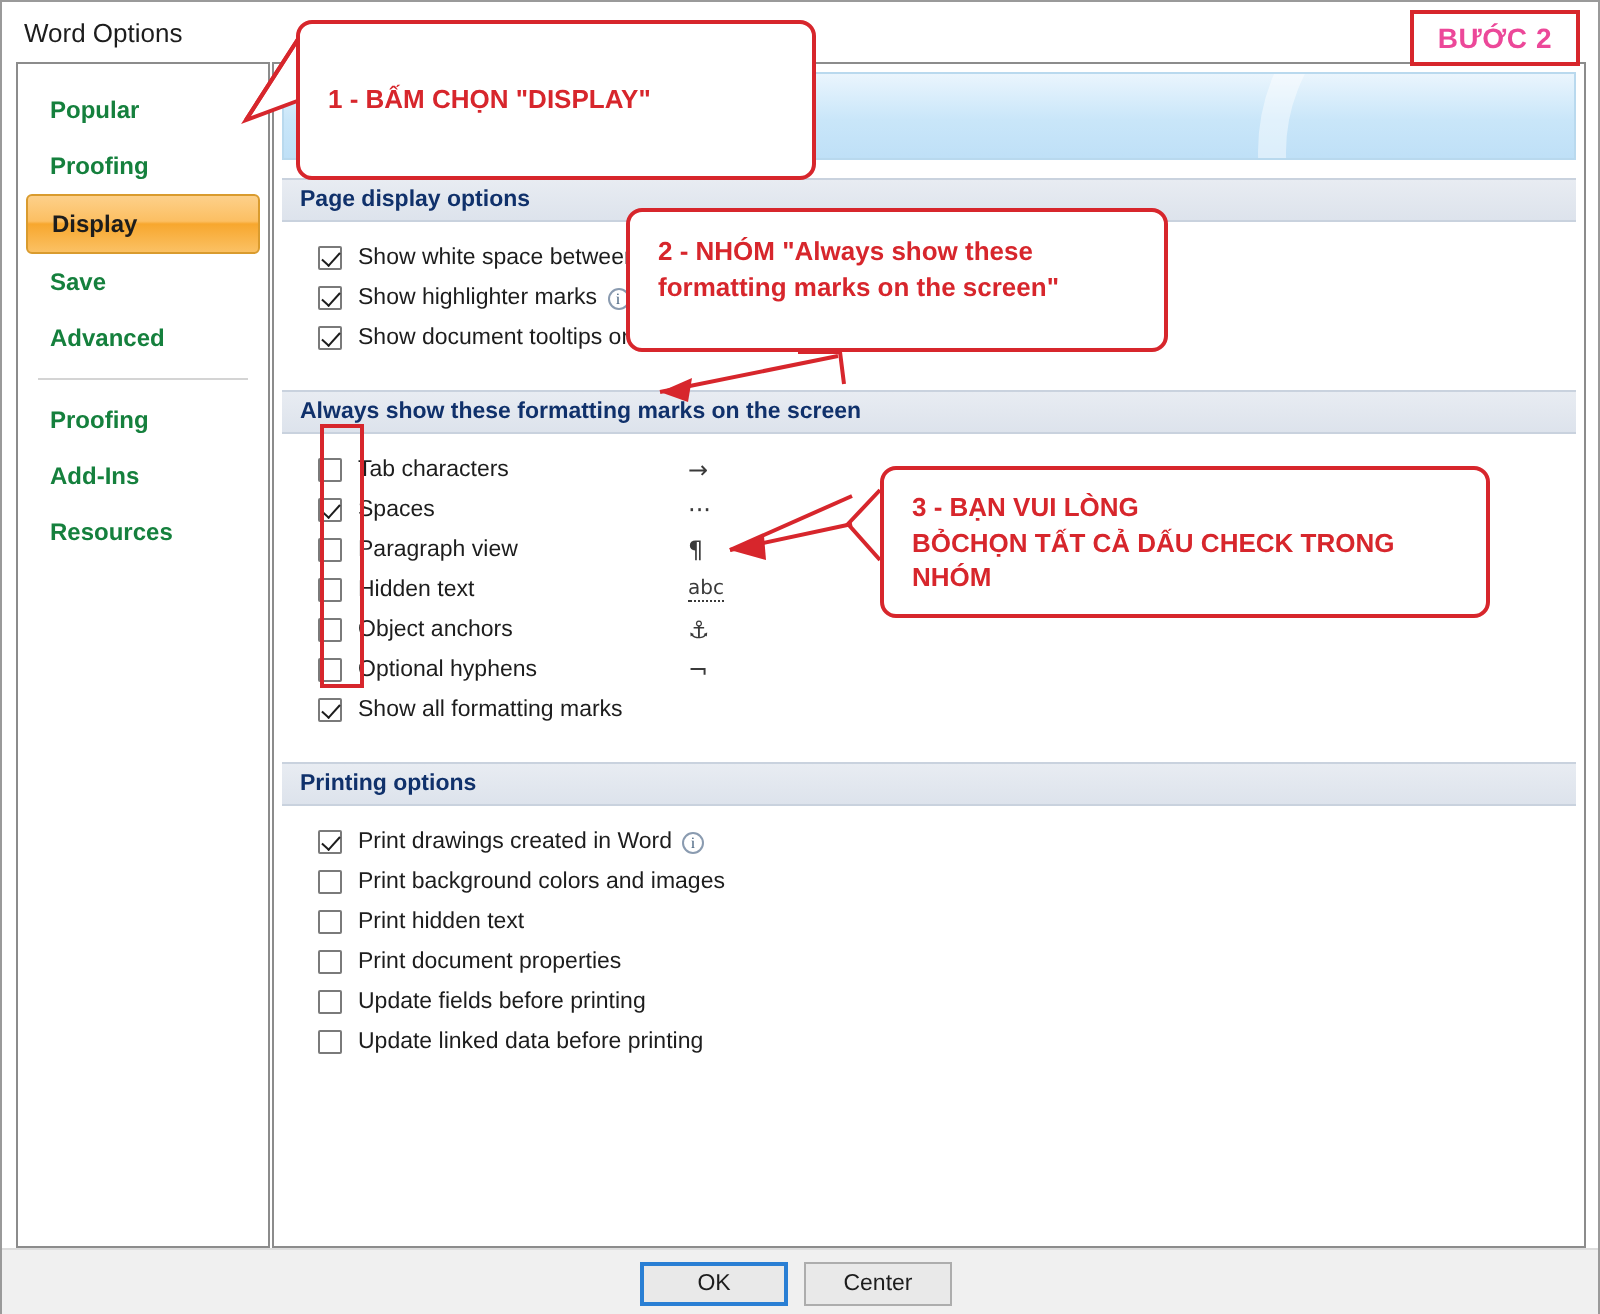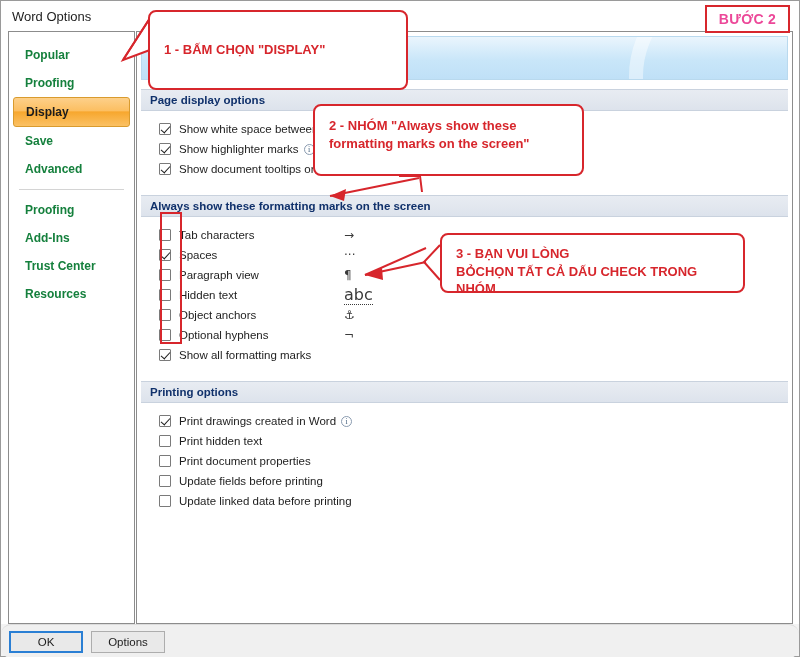--- a/index.html
+++ b/index.html
@@ -143,23 +143,22 @@
     font-size:12px; color:#3a3a3a;
     font-family:"DejaVu Sans", sans-serif;
   }
   .opt-row.with-sym { position:relative; }
 
   
   #footer {
     flex:0 0 34px; height:34px;
     background:#f0f0f0;
     border-top:1px solid #dcdcdc;
-    display:flex; align-items:center; justify-content:flex-start;
+    display:flex; align-items:center; justify-content:center;
     padding-right:12px;
-    border-radius:10px;
   }
   .dlg-btn {
     width:74px; height:22px;
     font-size:11.5px; color:#1d1d1d;
     background:#e9e9e9;
     border:1px solid #adadad;
     margin-left:8px;
     cursor:pointer;
   }
   .dlg-btn.primary { border:2px solid #2a7fd4; background:#e9e9e9; }
@@ -174,21 +173,21 @@
     color:#d7262c;
     font-weight:bold;
     font-size:13px;
     line-height:1.35;
     display:flex; align-items:center;
     padding:0 14px;
     pointer-events:auto;
   }
   #callout-1 { left:148px; top:10px; width:260px; height:80px; }
   #callout-2 { left:313px; top:104px; width:271px; height:72px; align-items:flex-start; padding-top:11px; }
-  #callout-3 { left:440px; top:233px; width:305px; height:60px; align-items:flex-start; padding-top:10px; }
+  #callout-3 { left:440px; top:233px; width:305px; height:76px; align-items:flex-start; padding-top:10px; }
   #step-badge {
     position:absolute; right:10px; top:5px;
     width:85px; height:28px;
     border:2px solid #d7262c; background:#ffffff;
     color:#ec4899; font-weight:bold; font-size:14px;
     display:flex; align-items:center; justify-content:center;
     letter-spacing:.3px;
     pointer-events:auto;
   }
   #cbx-highlight {
@@ -212,21 +211,20 @@
 
     <div id="nav">
       <div class="nav-item">Popular</div>
       <div class="nav-item">Proofing</div>
       <div class="nav-item selected">Display</div>
       <div class="nav-item">Save</div>
       <div class="nav-item">Advanced</div>
       <div class="nav-sep"></div>
       <div class="nav-item">Proofing</div>
       <div class="nav-item">Add-Ins</div>
-      <div class="nav-item">Trust Center</div>
       <div class="nav-item">Resources</div>
     </div>
 
     <div id="pane">
 
       <div id="pane-header">
         <div id="pane-header-text">splayed on the screen and when printed.</div>
       </div>
 
       <div class="section">
@@ -262,21 +260,21 @@
             <span class="mark-sym">···</span>
           </div>
           <div class="opt-row with-sym">
             <span class="cbx"></span>
             <span class="opt-label">Paragraph view</span>
             <span class="mark-sym">¶</span>
           </div>
           <div class="opt-row with-sym">
             <span class="cbx"></span>
             <span class="opt-label">Hidden text</span>
-            <span class="mark-sym" style="font-size:16px;border-bottom:1px dotted #3a3a3a;">abc</span>
+            <span class="mark-sym" style="font-size:10px;border-bottom:1px dotted #3a3a3a;">abc</span>
           </div>
           <div class="opt-row with-sym">
             <span class="cbx"></span>
             <span class="opt-label">Object anchors</span>
             <span class="mark-sym">⚓</span>
           </div>
           <div class="opt-row with-sym">
             <span class="cbx"></span>
             <span class="opt-label">Optional hyphens</span>
             <span class="mark-sym">¬</span>
@@ -291,20 +289,24 @@
       <div class="section">
         <div class="section-bar">Printing options</div>
         <div class="opt-list">
           <div class="opt-row">
             <span class="cbx checked"></span>
             <span class="opt-label">Print drawings created in Word</span>
             <span class="info-i">i</span>
           </div>
           <div class="opt-row">
             <span class="cbx"></span>
+            <span class="opt-label">Print background colors and images</span>
+          </div>
+          <div class="opt-row">
+            <span class="cbx"></span>
             <span class="opt-label">Print hidden text</span>
           </div>
           <div class="opt-row">
             <span class="cbx"></span>
             <span class="opt-label">Print document properties</span>
           </div>
           <div class="opt-row">
             <span class="cbx"></span>
             <span class="opt-label">Update fields before printing</span>
           </div>
@@ -313,21 +315,21 @@
             <span class="opt-label">Update linked data before printing</span>
           </div>
         </div>
       </div>
 
     </div>
   </div>
 
   <div id="footer">
     <button class="dlg-btn primary">OK</button>
-    <button class="dlg-btn">Options</button>
+    <button class="dlg-btn">Center</button>
   </div>
 </div>
 
 <div id="overlay">
 
   <svg class="ann-svg">
 
     <polyline points="150,18 123,60 158,47" fill="#ffffff" stroke="#d7262c" stroke-width="2"></polyline>
     <line x1="150" y1="18" x2="123" y2="60" stroke="#d7262c" stroke-width="2"></line>
 

